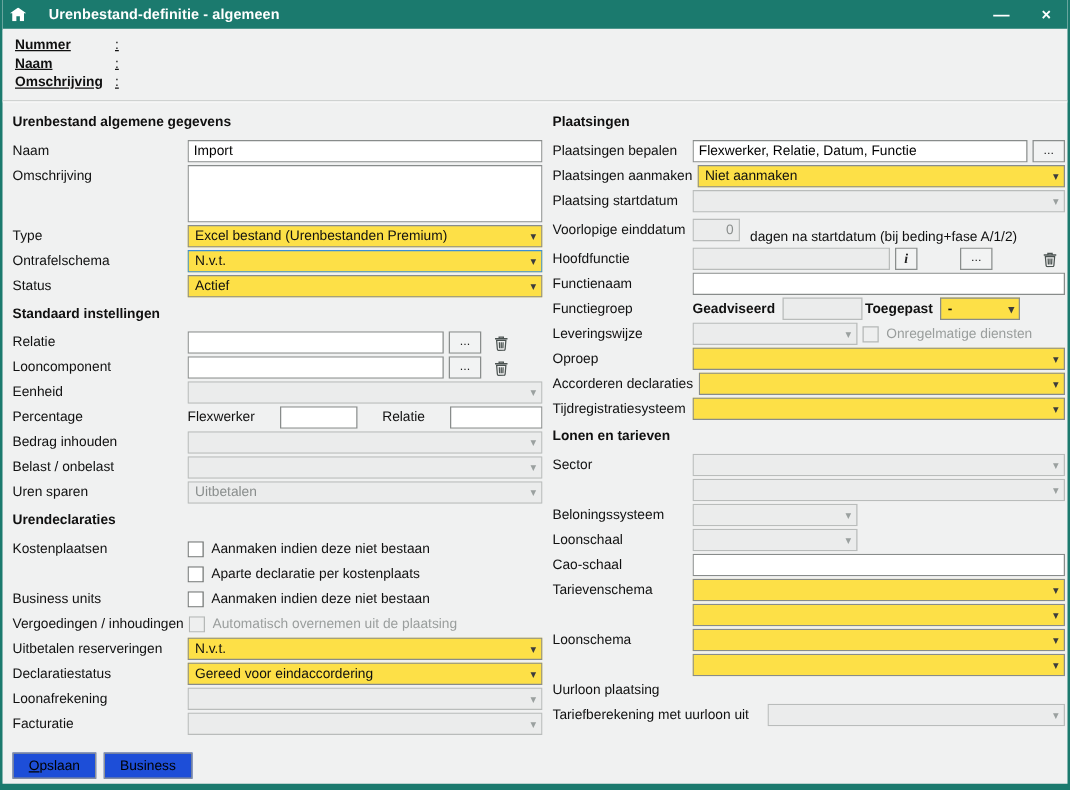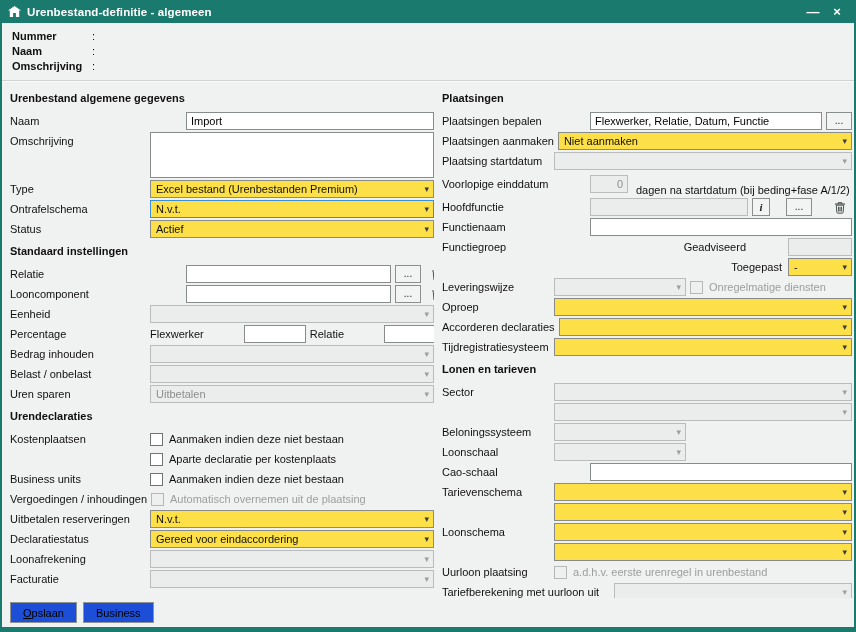--- a/index.html
+++ b/index.html
@@ -19,37 +19,37 @@
     border-right:2px solid #1b7a6e;
     border-bottom:5px solid #1b7a6e;
     overflow:hidden;
   }
   
   .titlebar {
     flex:0 0 23px;
     background:#1b7a6e;
     color:#fff;
     display:flex; align-items:center;
-    padding:0 8px 0 6px; gap:6px;
+    padding:0 8px 0 6px; gap:18px;
   }
   .tb-icon { display:flex; align-items:center; }
   .tb-title { flex:1; font-weight:bold; font-size:11.5px; letter-spacing:0.1px; }
   .tb-btn {
     width:18px; text-align:center;
     font-size:13px; font-weight:bold; line-height:20px;
     cursor:default;
   }
   
   .infobar {
     flex:0 0 auto;
     padding:6px 10px 6px 10px;
     border-bottom:1px solid #cfd2d1;
     box-shadow:0 1px 0 #fbfbfb;
   }
-  .info-row { display:flex; line-height:15px; }
+  .info-row { display:flex; line-height:15px;text-decoration:underline; }
   .ilbl { width:80px; font-weight:bold; }
   
   .content {
     flex:1;
     display:flex;
     padding:4px 2px 0 8px;
     gap:8px;
     overflow:hidden;
   }
   .col { min-width:0; }
@@ -60,21 +60,21 @@
   .row.top { align-items:flex-start; }
   .row.top .lbl { padding-top:3px; }
   .lbl { flex:0 0 140px; padding-right:4px; white-space:nowrap; }
   .col-right .lbl { flex:0 0 112px; }
   .lbl-wide { flex:0 0 172px !important; }
   .ctrl { flex:1; display:flex; align-items:center; gap:4px; min-width:0; overflow:hidden; }
   
   .ti {
     height:18px; border:1px solid #888c8b; background:#fff;
     padding:0 4px; font:inherit; font-size:11px;
-    width:100%; min-width:0; flex:1;margin-left:36px;
+    width:100%; min-width:0; flex:1;
   }
   .ti.dis { background:#ebecec; border-color:#b9bcbb; color:#8a8e8d; }
   .ta {
     width:100%; height:46px; border:1px solid #888c8b; background:#fff;
     font:inherit; font-size:11px; resize:none; padding:2px 4px;
   }
   .dd {
     height:18px; border:1px solid #888c8b; background:#fde047;
     display:flex; align-items:center;
     flex:1; min-width:0; padding-left:5px;
@@ -105,21 +105,21 @@
   .trash-btn {
     flex:0 0 24px; height:18px;
     border:none; background:transparent;
     display:flex; align-items:center; justify-content:center;
     cursor:default;
   }
   .ml-auto { margin-left:auto; }
   .inlbl { flex:0 0 auto; white-space:nowrap; }
   .pct { justify-content:space-between; }
   .suffix { white-space:nowrap; overflow:hidden; margin-left:4px;margin-top:12px; }
-  .fg { flex:1; display:flex; flex-direction:column; gap:2px; min-width:0; }
+  .fg { flex:1; display:flex; flex-direction:row; gap:2px; min-width:0;font-weight:bold; }
   .fg-line { display:flex; align-items:center; justify-content:flex-end; gap:6px; }
   .cbx { flex:0 0 13px; width:13px; height:13px; border:1px solid #707473; background:#fff; }
   .cbx.dis { border-color:#b5b8b7; background:#eeefef; }
   .cbl { margin-left:2px; white-space:nowrap; overflow:hidden; }
   .cbl.dis { color:#9a9e9d; }
   
   .footer {
     flex:0 0 29px;
     display:flex; align-items:center; gap:6px;
     padding:0 8px;
@@ -586,24 +586,20 @@
         <div class="ctrl">
           <div class="dd">
             <span class="dd-t"></span>
             <span class="chev">▾</span>
           </div>
         </div>
       </div>
 
       <div class="row">
         <span class="lbl">Uurloon plaatsing</span>
-        <div class="ctrl">
-          <span class="cbx dis"></span>
-          <span class="cbl dis">a.d.h.v. eerste urenregel in urenbestand</span>
-        </div>
       </div>
 
       <div class="row">
         <span class="lbl lbl-wide">Tariefberekening met uurloon uit</span>
         <div class="ctrl">
           <div class="dd dis">
             <span class="dd-t"></span>
             <span class="chev">▾</span>
           </div>
         </div>

